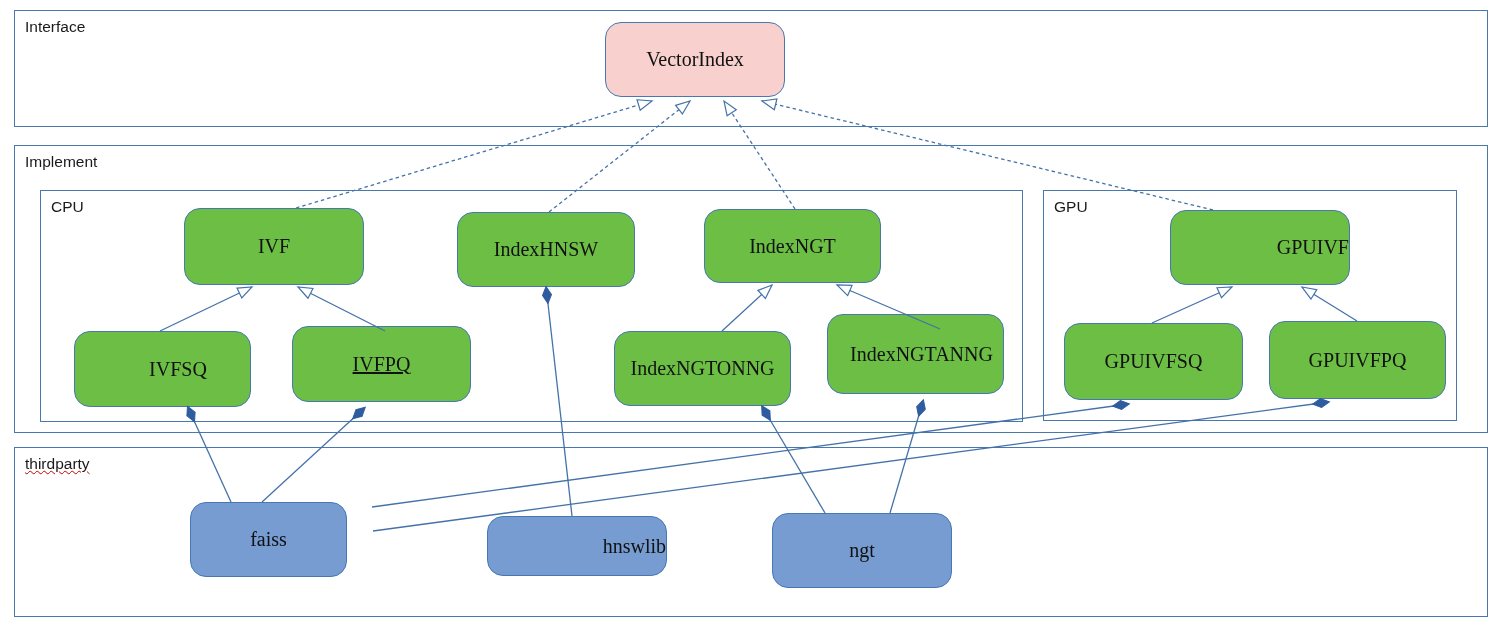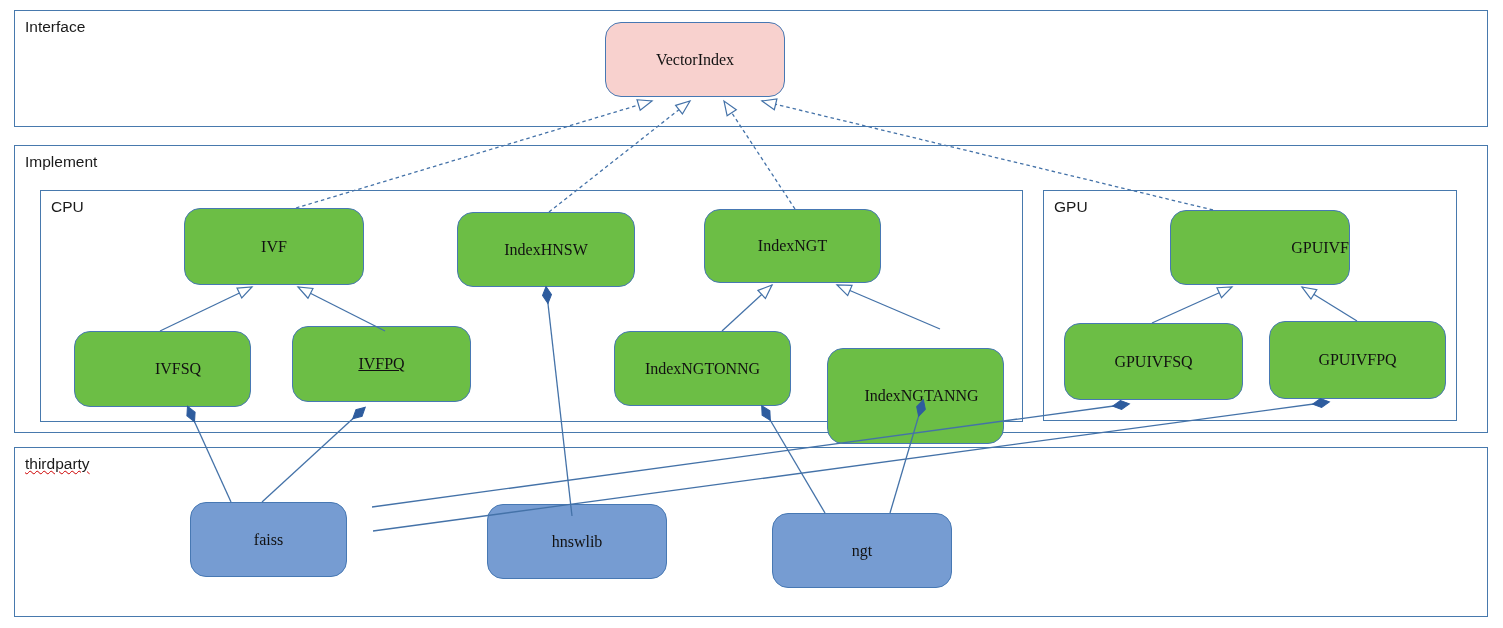--- a/index.html
+++ b/index.html
@@ -28,21 +28,21 @@
     text-decoration:underline wavy #cc0000;
     text-decoration-thickness:1px;
   }
   .node{
     position:absolute;
     box-sizing:border-box;
     border:1.6px solid #4778b3;
     border-radius:16px;
     display:flex;align-items:center;justify-content:center;
     font-family:"Liberation Serif",serif;
-    font-size:16px;
+    font-size:20px;
     color:#111111;
     text-align:center;
   }
   .node.green{background:#6cbe45;}
   .node.pink{background:#f8d1ce;}
   .node.blue{background:#769cd2;}
   #edge-layer{
     position:absolute;left:0;top:0;
     pointer-events:none;
   }
@@ -86,33 +86,33 @@
     </div>
     <div class="node green" style="left: 74px; top: 331px; width: 177px; height: 76px; padding-left: 31px;">
       <span>IVFSQ</span>
     </div>
     <div class="node green" style="left: 292px; top: 326px; width: 179px; height: 76px; text-decoration: underline;">
       <span>IVFPQ</span>
     </div>
     <div class="node green" style="left: 614px; top: 331px; width: 177px; height: 75px;">
       <span>IndexNGTONNG</span>
     </div>
-    <div class="node green" style="left: 827px; top: 348px; width: 177px; height: 96px; padding-left: 12px;">
+    <div class="node green" style="left: 827px; top: 314px; width: 177px; height: 80px; padding-left: 12px;">
       <span>IndexNGTANNG</span>
     </div>
     <div class="node green" style="left: 1064px; top: 323px; width: 179px; height: 77px;">
       <span>GPUIVFSQ</span>
     </div>
     <div class="node green" style="left: 1269px; top: 321px; width: 177px; height: 78px;">
       <span>GPUIVFPQ</span>
     </div>
     <div class="node blue" style="left: 190px; top: 502px; width: 157px; height: 75px;">
       <span>faiss</span>
     </div>
-    <div class="node blue" style="left: 487px; top: 504px; width: 180px; height: 75px;">
+    <div class="node blue" style="left: 487px; top: 516px; width: 180px; height: 60px; justify-content: flex-end;">
       <span>hnswlib</span>
     </div>
     <div class="node blue" style="left: 772px; top: 513px; width: 180px; height: 75px;">
       <span>ngt</span>
     </div>
     <svg id="edge-layer" width="1503" height="628" viewBox="0 0 1503 628">
     <defs>
       <marker id="arrow-open" markerUnits="userSpaceOnUse" markerWidth="20" markerHeight="16" refX="15.5" refY="7" orient="auto">
         <path d="M1.5,1.5 L15.5,7 L1.5,12.5 Z" fill="#ffffff" stroke="#4472a8" stroke-width="1.2"></path>
       </marker>

